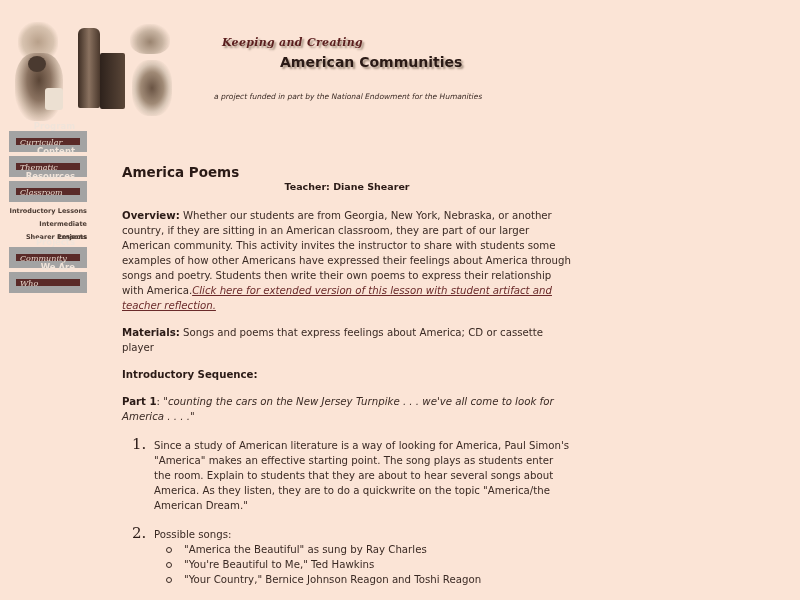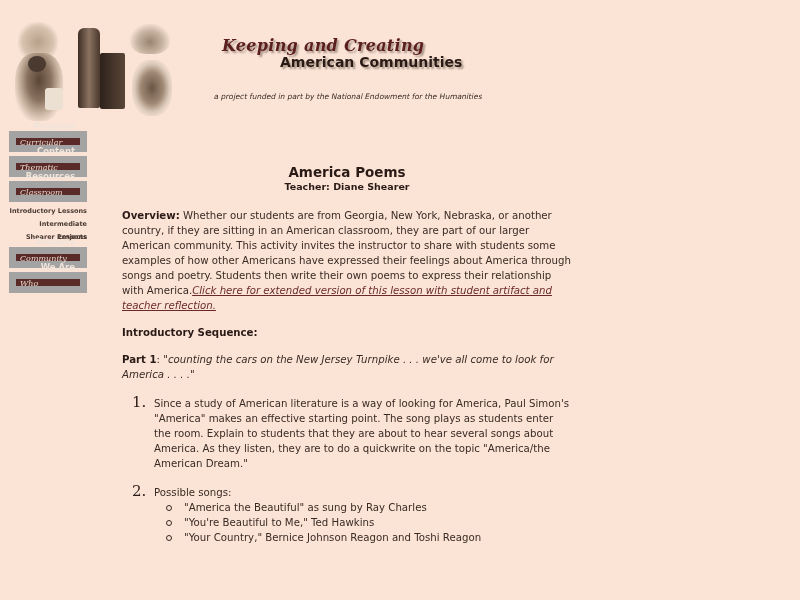--- a/index.html
+++ b/index.html
@@ -29,21 +29,21 @@
     .photo.building { left: 90px; top: 35px; width: 25px; height: 56px; border-radius: 2px;
       background: linear-gradient(90deg, #2e221c, #5a4638); }
     .photo.capitol { left: 120px; top: 6px; width: 40px; height: 30px;
       background: radial-gradient(ellipse at 50% 60%, #9a8470 0%, #c8b4a2 45%, rgba(251,228,214,0) 75%); }
     .photo.runners { left: 122px; top: 42px; width: 40px; height: 56px;
       background: radial-gradient(ellipse at center, #6a5444 0%, #a08a76 40%, #d8c6b6 60%, rgba(251,228,214,0) 78%); }
 
     .title-script {
       position: absolute; left: 222px; top: 36px;
       font-family: "DejaVu Serif", serif; font-style: italic; font-weight: bold;
-      font-size: 16px; color: #5a1e1e; letter-spacing: 0.3px;
+      font-size: 11px; color: #5a1e1e; letter-spacing: 0.3px;
       text-shadow: 2px 2px 2px #a89484;
     }
     .title-block {
       position: absolute; left: 280px; top: 54px;
       font-family: "DejaVu Sans", sans-serif; font-weight: bold;
       font-size: 14px; color: #2a1a16;
       text-shadow: 2px 2px 2px #a89484;
     }
     .tagline {
       position: absolute; left: 214px; top: 92px;
@@ -71,21 +71,21 @@
     .sub-link {
       display: block; text-align: right; padding-right: 0;
       font-family: "DejaVu Sans", sans-serif; font-weight: bold;
       font-size: 6.5px; color: #4a3a32; height: 13px; line-height: 13px;
       text-decoration: none; cursor: pointer;
     }
     .sub-links { margin-top: -1px; margin-bottom: 3px; }
 
     
     .content { position: absolute; left: 122px; top: 164px; width: 450px; font-size: 10.2px; line-height: 15px; }
-    .page-title { text-align: center; font-weight: bold; font-size: 13.5px; color: #2a1a16; line-height: 16px; margin-left: 0; }
+    .page-title { font-weight: bold; font-size: 13.5px; color: #2a1a16; line-height: 16px; margin-left: 0; }
     .teacher { text-align: center; font-weight: bold; font-size: 9.5px; color: #2a1a16; line-height: 13px; margin-bottom: 15px; }
     .para { margin-bottom: 12px; }
     .para b { color: #2a1a16; }
     .lesson-link { color: #6a2a2a; font-style: italic; text-decoration: underline; cursor: pointer; }
     .quote { font-style: italic; }
     ol.steps { list-style: none; margin-left: 0; margin-top: 14px; }
     ol.steps > li { position: relative; padding-left: 32px; margin-bottom: 14px; }
     ol.steps > li .num {
       position: absolute; left: 10px; top: -1px;
       font-family: "DejaVu Serif", serif; font-size: 15px; color: #2a1a16;
@@ -145,20 +145,23 @@
   </nav>
 
   <main class="content">
     <h1 class="page-title">America Poems</h1>
     <div class="teacher">Teacher:  Diane Shearer</div>
 
     <p class="para">
       <b>Overview:</b><span> Whether our students are from Georgia, New York, Nebraska, or another country, if they are sitting in an American classroom, they are part of our larger American community. This activity invites the instructor to share with students some examples of how other Americans have expressed their feelings about America through songs and poetry. Students then write their own poems to express their relationship with America.</span><a class="lesson-link">Click here for extended version of this lesson with student artifact and teacher reflection.</a>
     </p>
 
+    <p class="para">
+      <b>Materials:</b><span> Songs and poems that express feelings about America; CD or cassette player</span>
+    </p>
 
 
     <p class="para">
       <b>Introductory Sequence:</b>
     </p>
 
     <p class="para" style="margin-bottom:0;">
       <b>Part 1</b><span>: </span><span class="quote">"counting the cars on the New Jersey Turnpike . . . we've all come to look for America . . . ."</span>
     </p>
 

